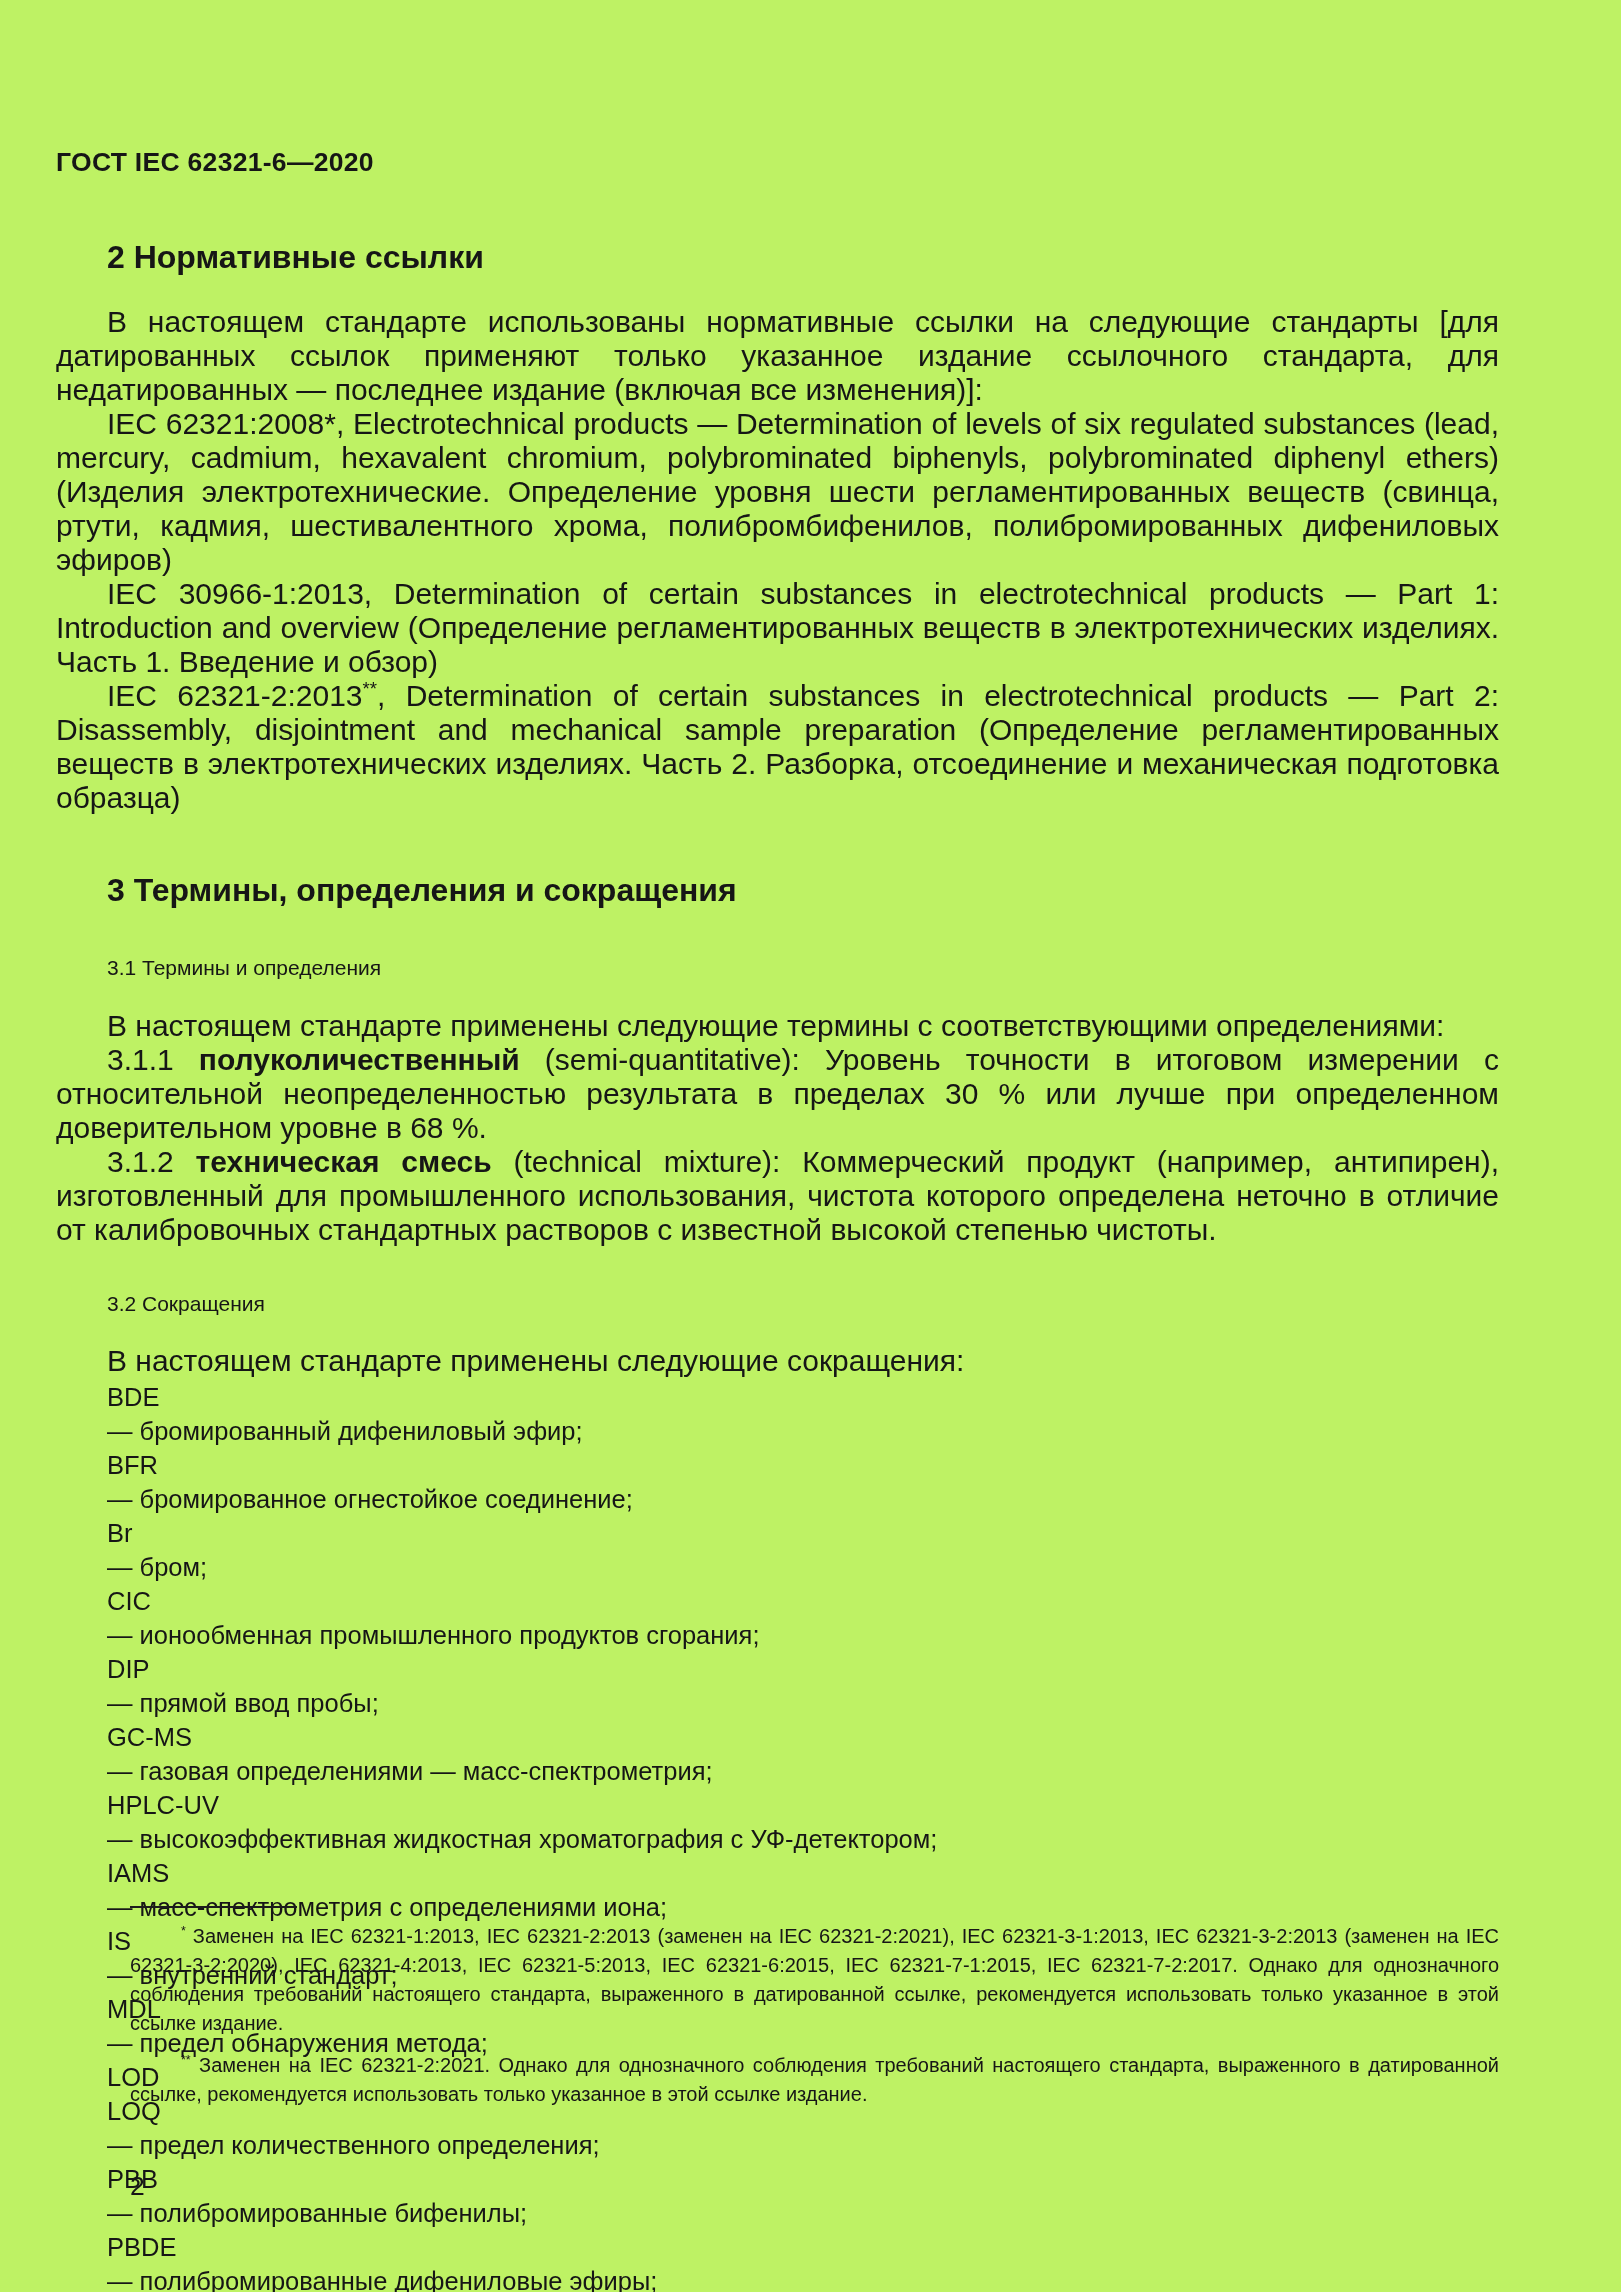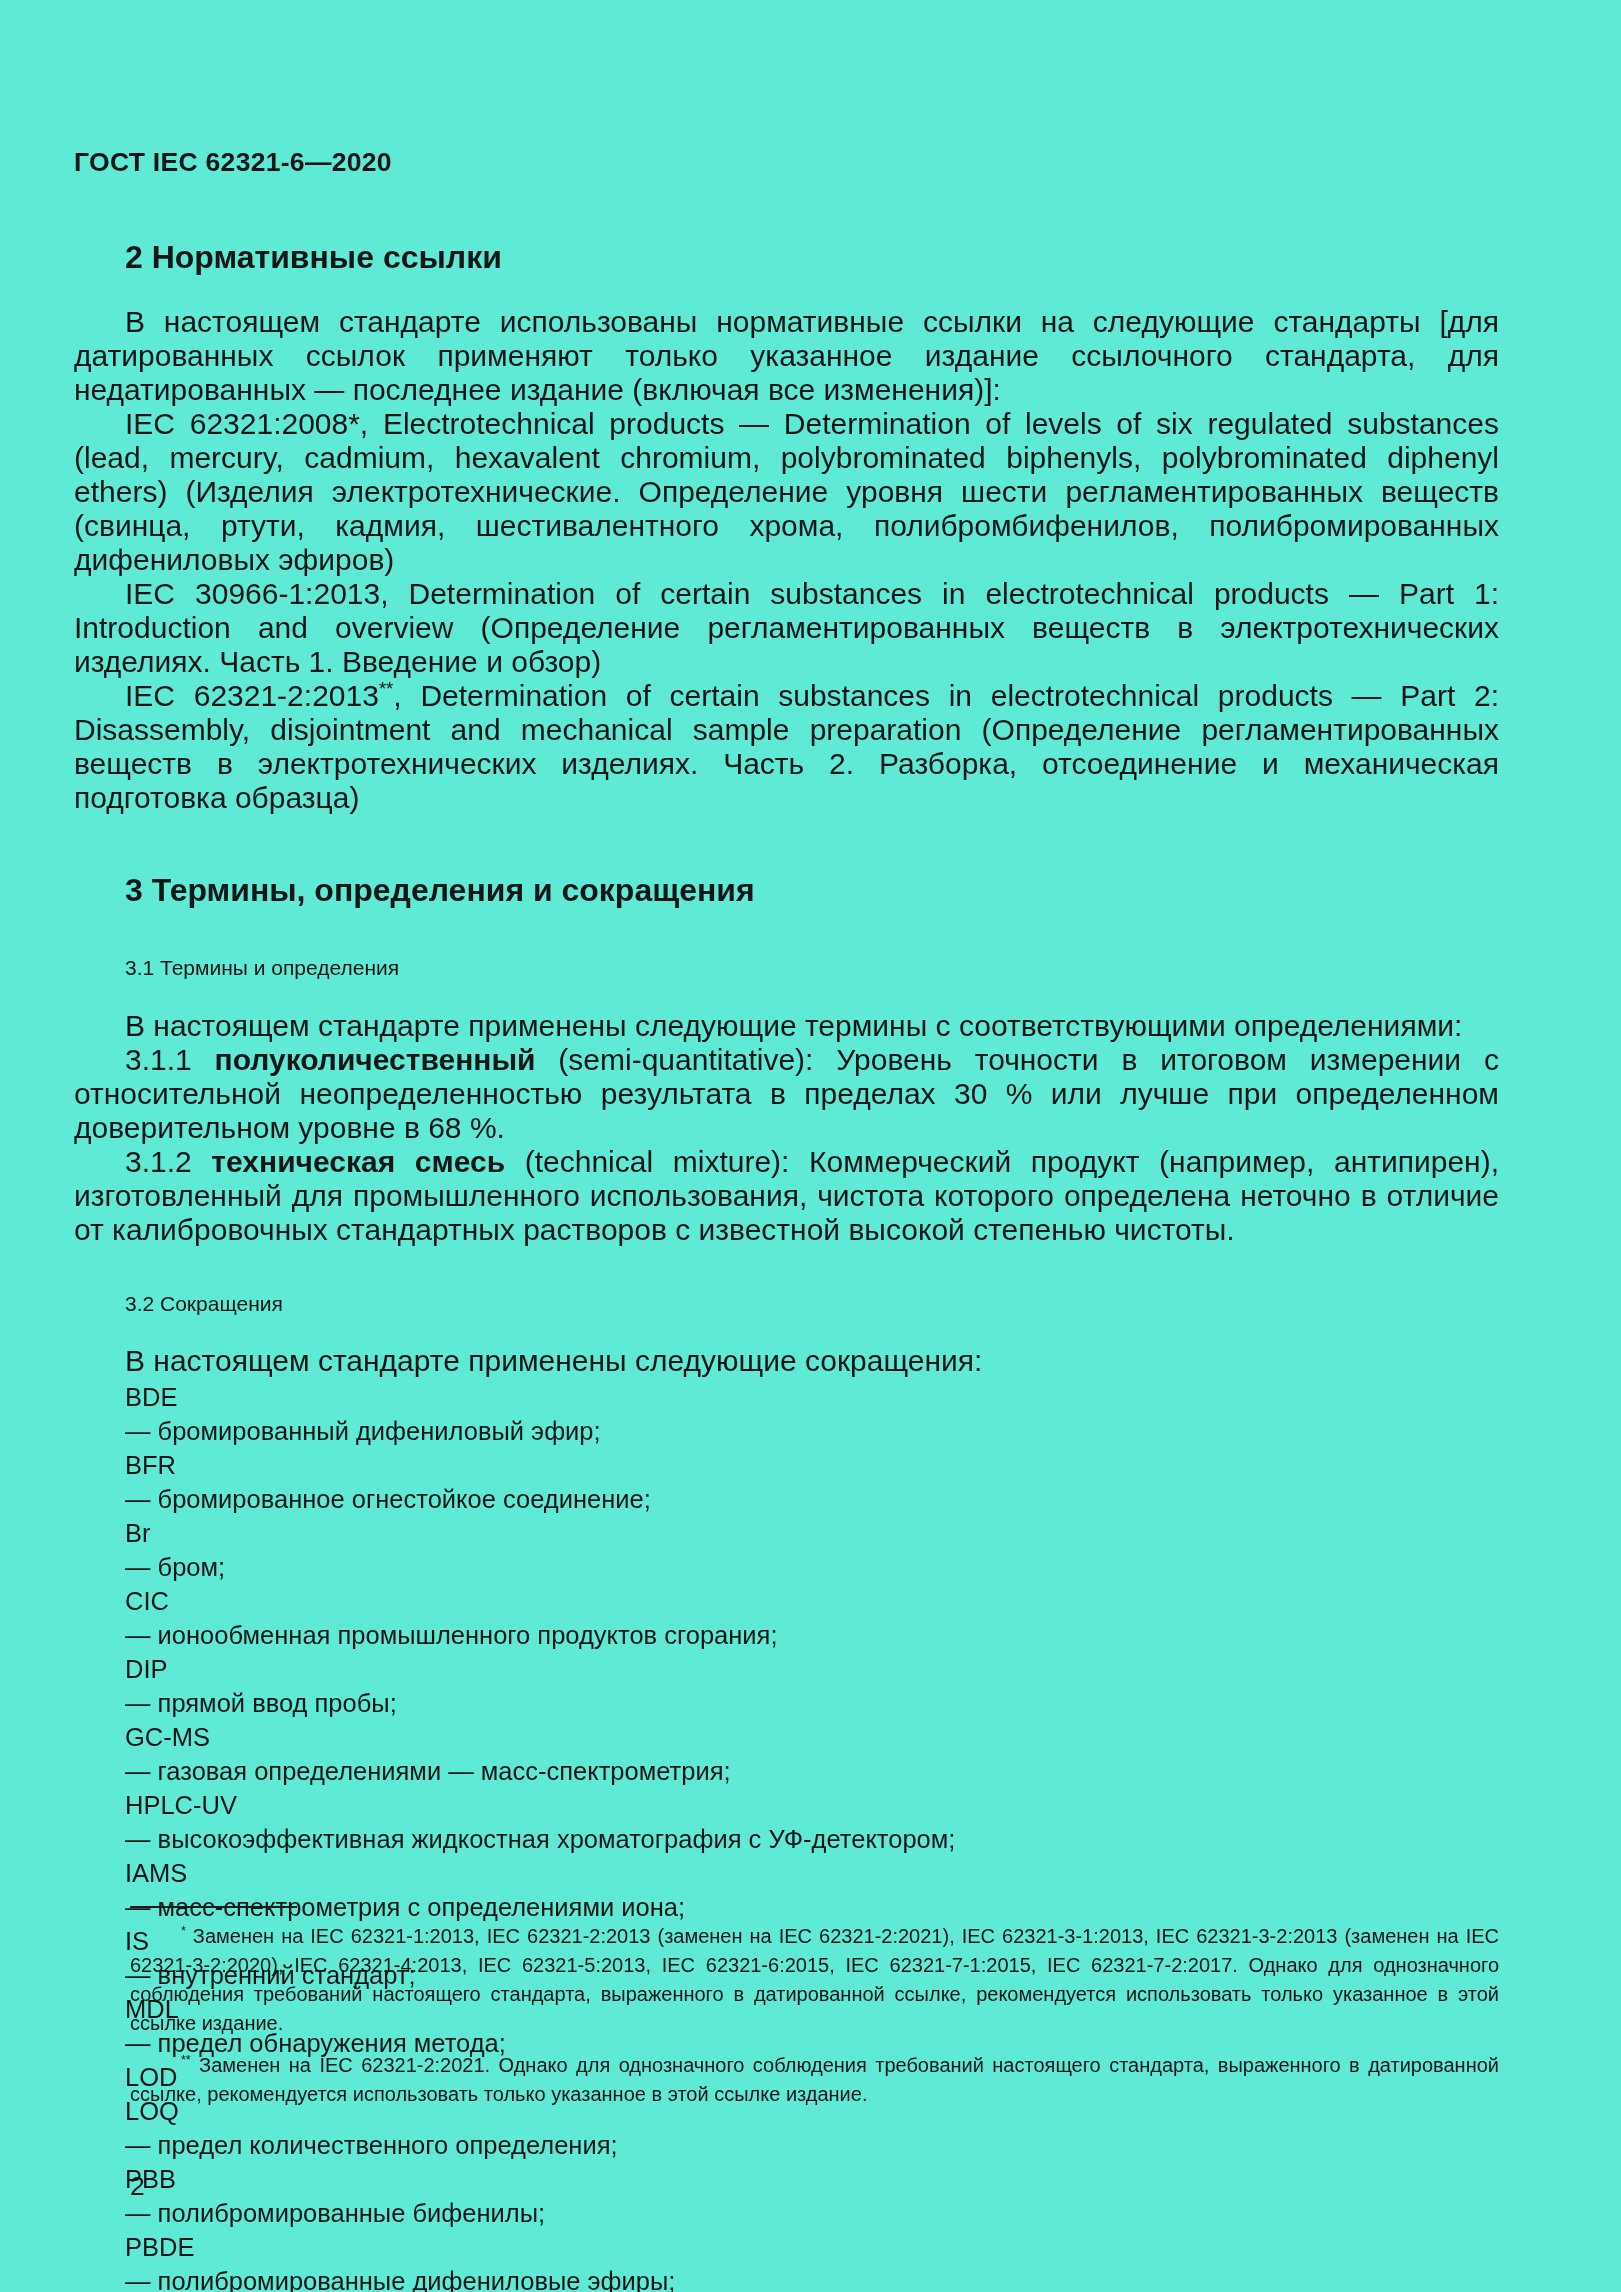--- a/index.html
+++ b/index.html
@@ -2,24 +2,24 @@
 <html><head>
 <meta charset="utf-8">
 <style>
   * { box-sizing: border-box; }
   html, body { margin: 0; padding: 0; background: #ffffff; }
   .page {
     width: 1621px;
     height: 2293px;
     position: relative;
     margin: 0 auto;
-    background: #5eead4;
+    background: #bef264;
     color: #161616;
     font-family: "Liberation Sans", sans-serif;
-    padding: 147px 122px 0 74px;
+    padding: 147px 122px 0 56px;
     overflow: hidden;
   }
   .doc-header {
     font-size: 26.5px;
     font-weight: bold;
     letter-spacing: 0.3px;
   }
   .h-section {
     font-size: 32px;
     font-weight: bold;

